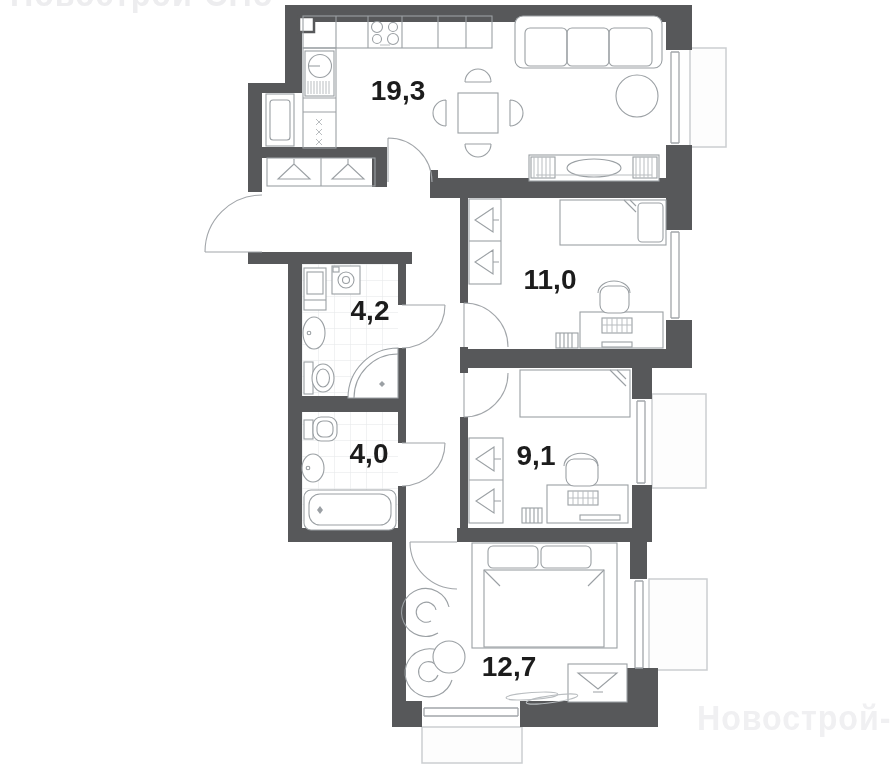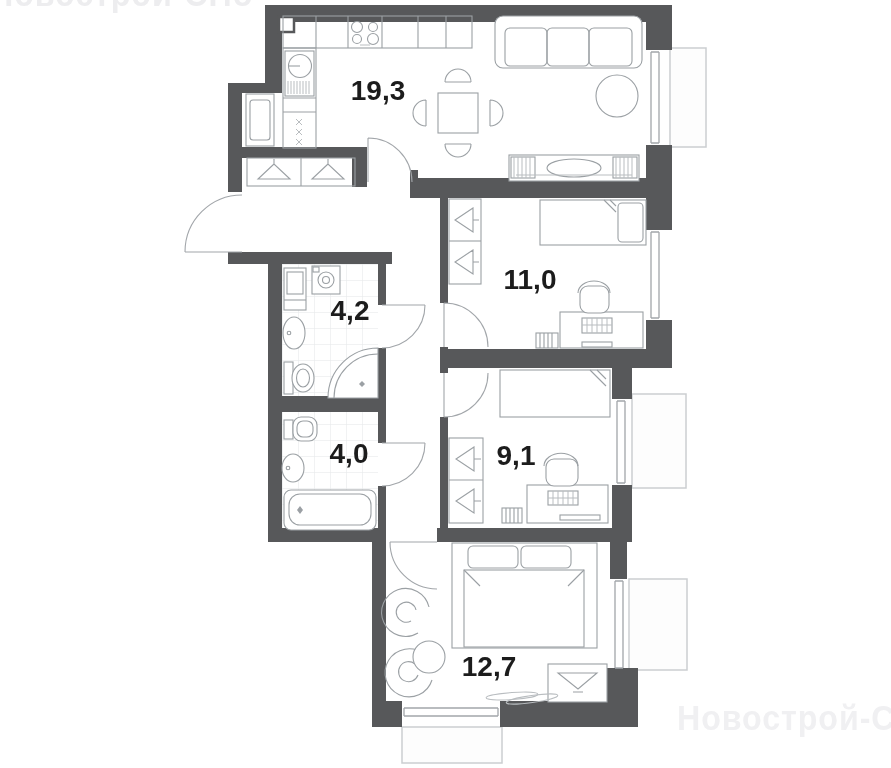--- a/index.html
+++ b/index.html
@@ -1,18 +1,18 @@
 <!DOCTYPE html>
 <html><head>
 <meta charset="utf-8">
 <style>
   html,body{margin:0;padding:0;background:#fff;}
   body{width:891px;height:768px;position:relative;overflow:hidden;
        font-family:"Liberation Sans",sans-serif;}
-  #plan-wrap{position:absolute;inset:0;}
+  #plan-wrap{position:absolute;inset:0;margin-left:20px;}
   svg{display:block;}
   .wall{fill:#57585a;stroke:none;}
   .furn{fill:none;stroke:#9ba0a4;stroke-width:1.1;}
   .furnw{fill:#ffffff;stroke:#9ba0a4;stroke-width:1.1;}
   .lite{fill:none;stroke:#b9bdc0;stroke-width:1;}
   .win{fill:none;stroke:#a2a6aa;stroke-width:1.3;}
   .balc{fill:#fdfdfd;stroke:#cbced1;stroke-width:1.5;}
   .door{fill:none;stroke:#a2a6aa;stroke-width:1.1;}
   .room-label{font:600 28px "Liberation Sans",sans-serif;fill:#1c1c1c;}
   .watermark{position:absolute;font-weight:bold;font-size:35px;

